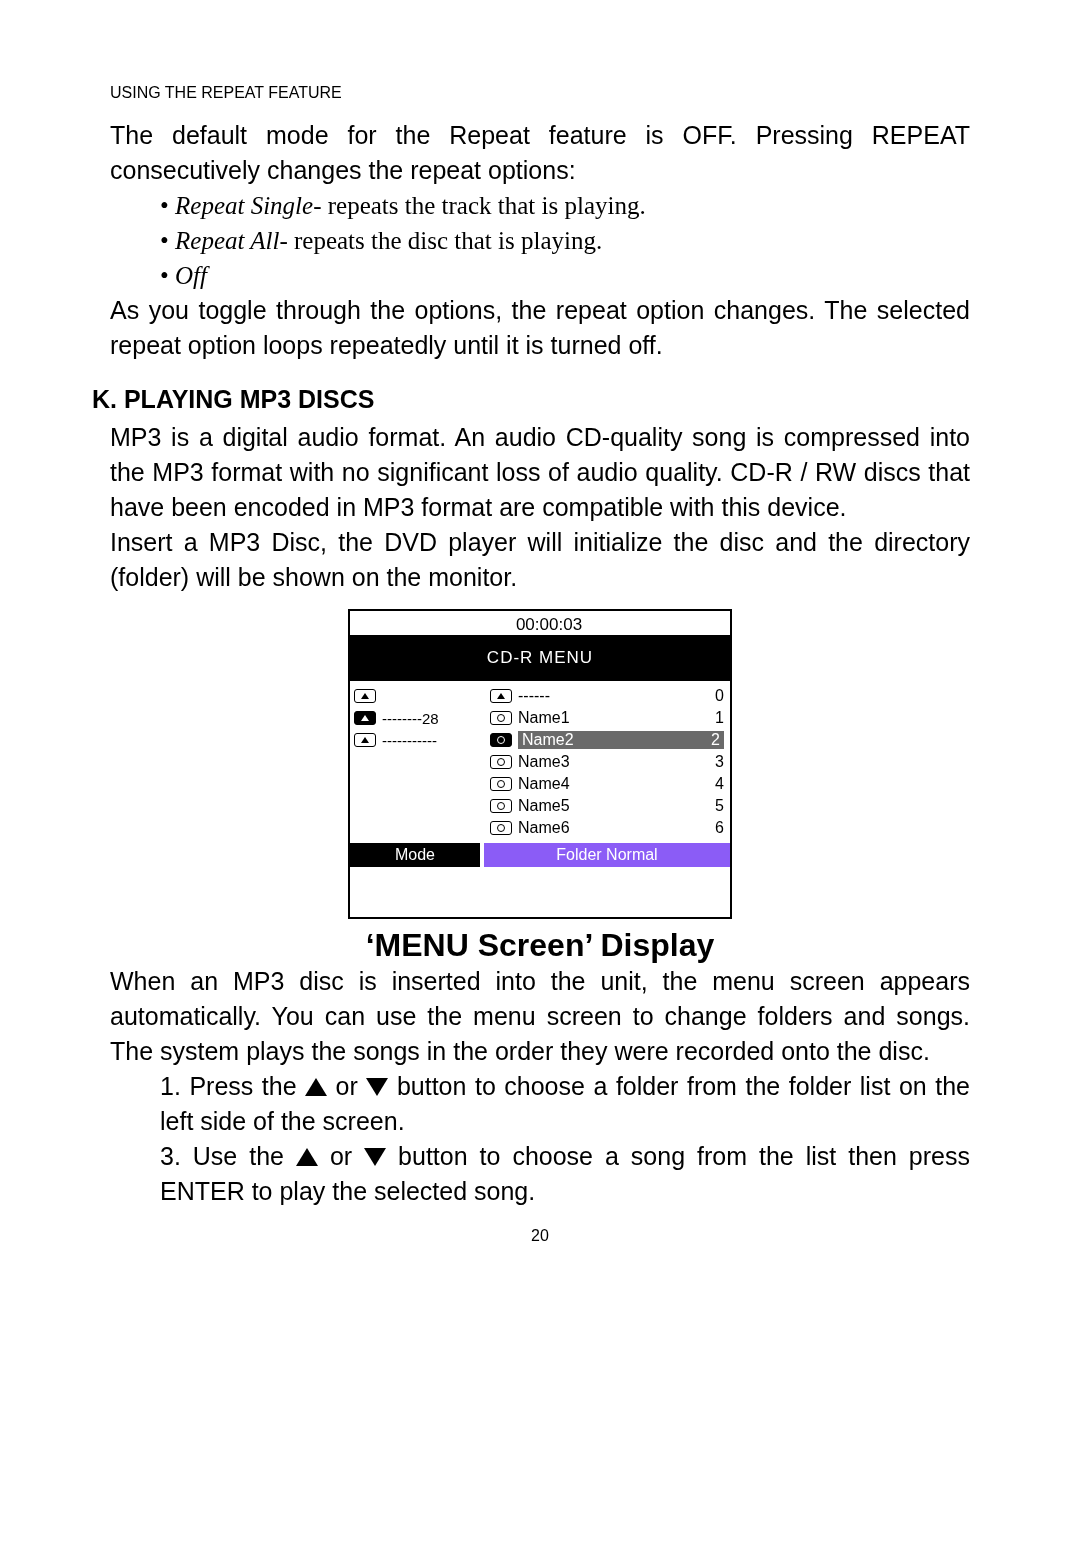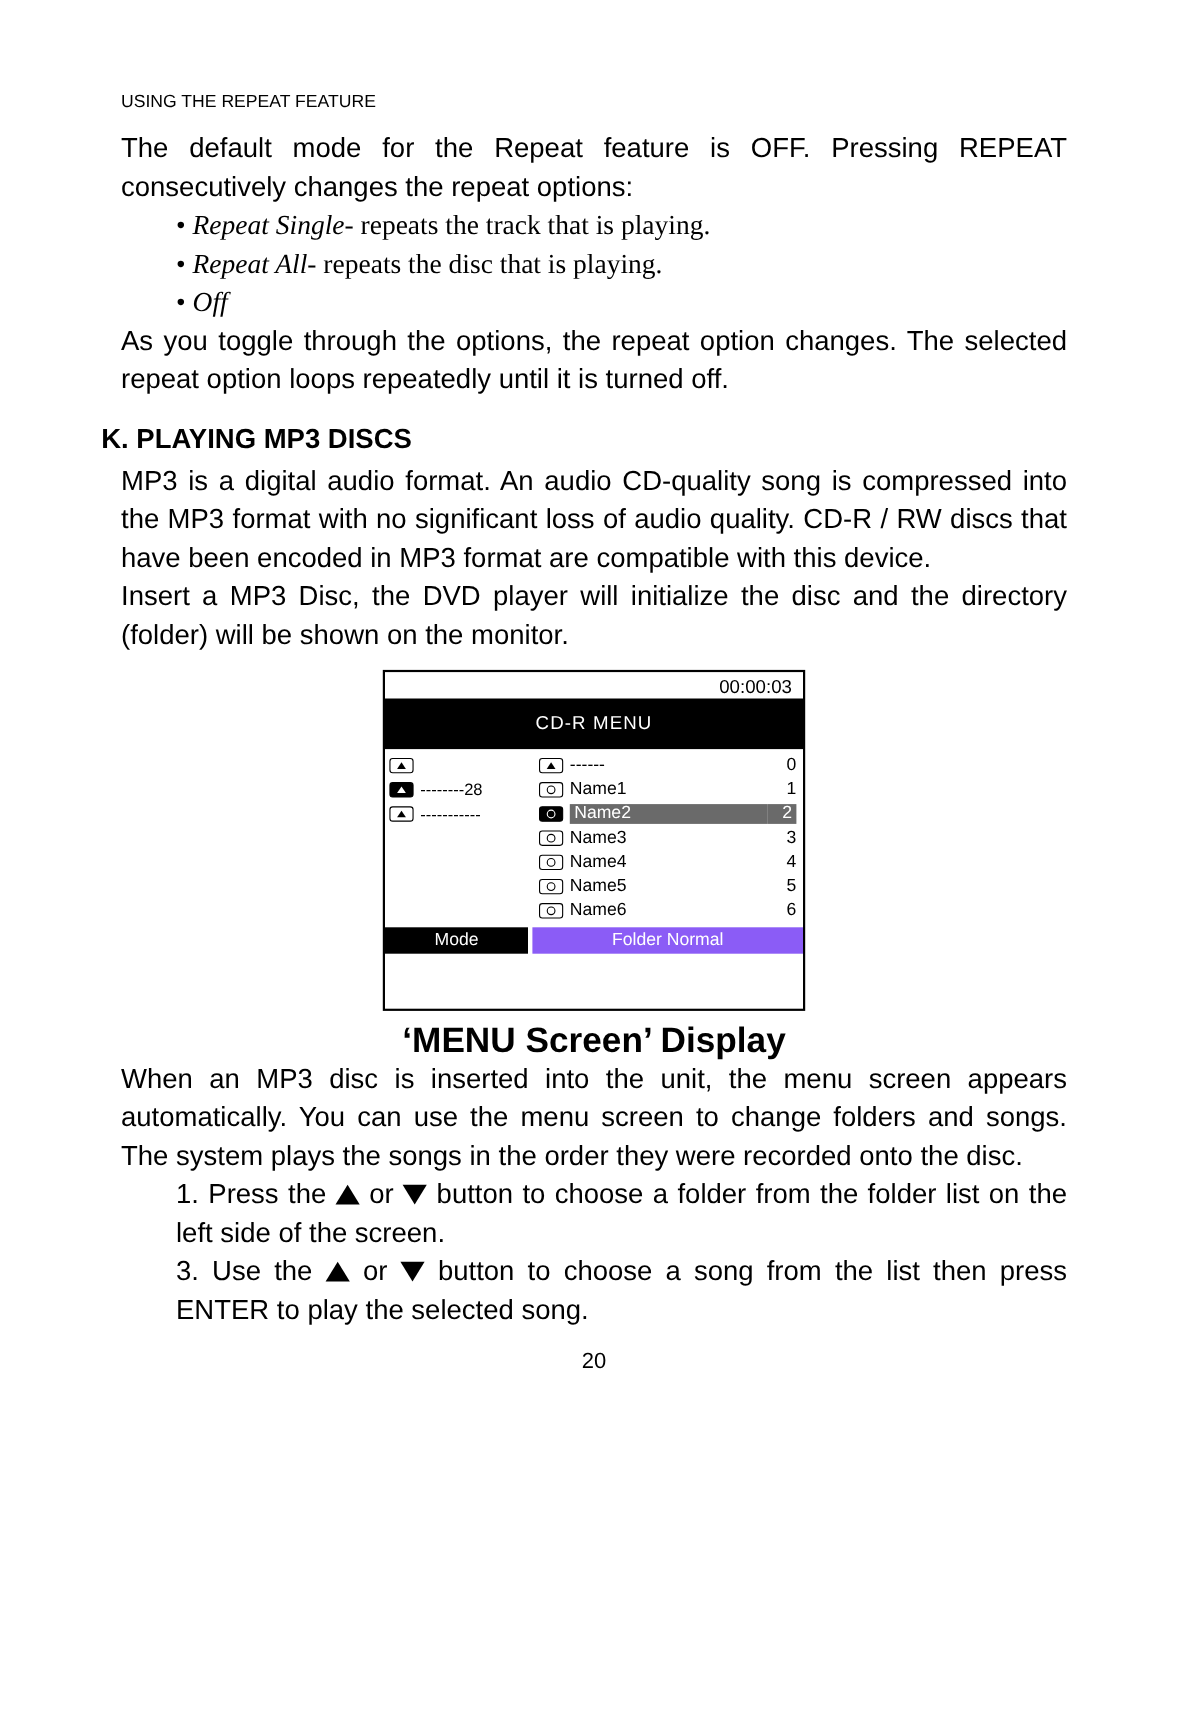--- a/index.html
+++ b/index.html
@@ -45,21 +45,21 @@
     justify-content: center;
     margin: 14px 0 8px 0;
   }
   .cdr-box {
     border: 2px solid #000;
     width: 380px;
     background: #fff;
     font-family: Arial, Helvetica, sans-serif;
   }
   .cdr-top {
-    text-align: right;
+    text-align: center;
     padding: 4px 10px 0 28px;
     font-size: 17px;
   }
   .cdr-title-bar {
     background: #000;
     color: #fff;
     text-align: center;
     font-size: 17px;
     padding: 13px 0;
     letter-spacing: 1px;
@@ -152,21 +152,21 @@
     border-right:11px solid transparent;
     border-bottom:18px solid #000;
   }
   .tri-down {
     border-left:11px solid transparent;
     border-right:11px solid transparent;
     border-top:18px solid #000;
   }
   .page-num {
     text-align:center;
-    font-size:20px;
+    font-size:16px;
     margin-top:18px;
   }
   .rright-row.sel .file-icon{ background:#000; }
   .rright-row.sel .file-icon::after{ border-color:#fff; }
   .rright-row.sel .rlabel{ background:#6a6a6a; color:#fff; padding:0 4px; }
   .rright-row.sel .rnum{ background:#6a6a6a; color:#fff; padding:0 4px; }
   .dashline { font-size:15px; letter-spacing:1px; }
 </style>
 </head>
 <body>

